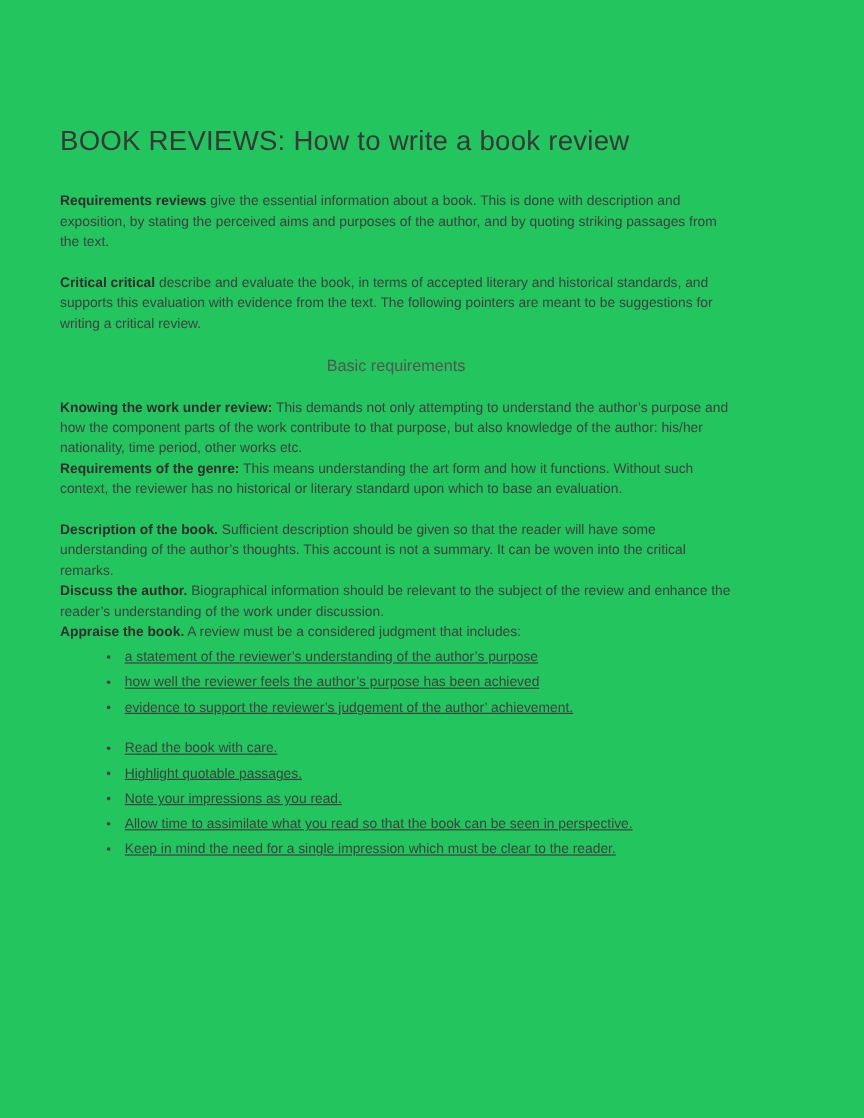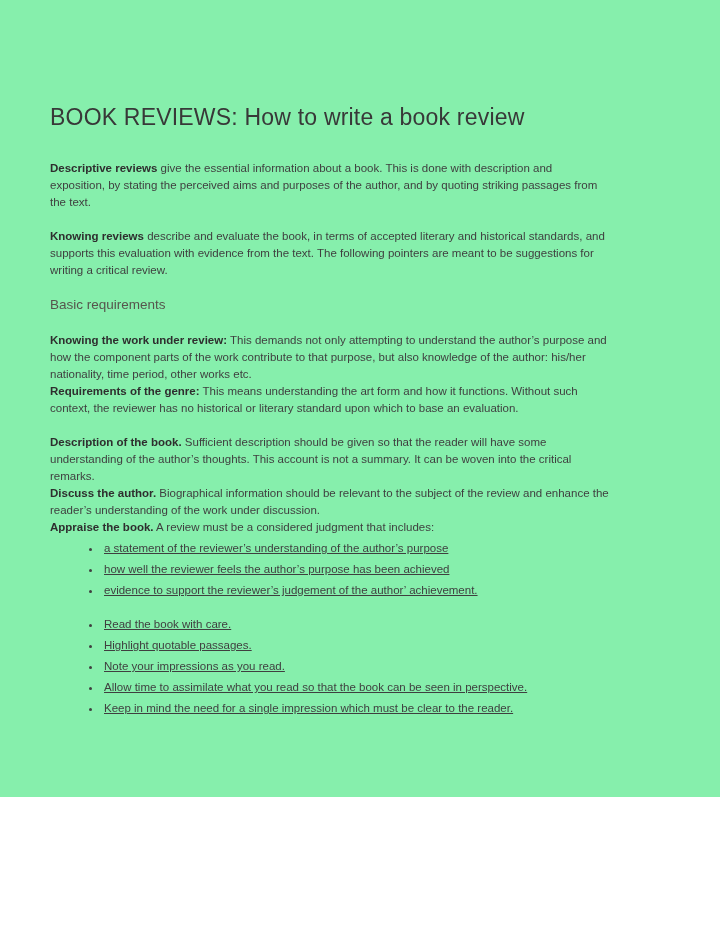--- a/index.html
+++ b/index.html
@@ -10,23 +10,23 @@
   body {
     width: 720px;
     height: 932px;
     overflow: hidden;
     font-family: "Liberation Sans", sans-serif;
     color: #3f3f3f;
   }
   .page {
     box-sizing: border-box;
     width: 720px;
-    height: 797px;
+    height: 932px;
     padding: 104px 110px 0 50px;
-    background: #86efac;
+    background: #22c55e;
   }
   .doc-title {
     font-size: 23px;
     font-weight: normal;
     color: #383838;
     letter-spacing: 0.2px;
     margin: 0 0 28px 0;
     line-height: 1.2;
   }
   p.body {
@@ -37,20 +37,21 @@
   }
   p.body strong {
     color: #2e2e2e;
   }
   h2.sub {
     font-size: 13.5px;
     font-weight: normal;
     color: #56554d;
     margin: 0 0 19px 0;
     line-height: 1.3;
+    text-align: center;
   }
   ul.bullets {
     margin: -13px 0 17px 0;
     padding: 0 0 0 52px;
     list-style-type: disc;
   }
   ul.bullets li {
     font-size: 11.5px;
     line-height: 17px;
     color: #3f3f3f;
@@ -63,23 +64,23 @@
   }
 </style>
 </head>
 <body>
 
 <div class="page">
 
   <h1 class="doc-title">BOOK REVIEWS: How to write a book review</h1>
 
 
-  <p class="body"><strong>Descriptive reviews</strong><span> give the essential information about a book. This is done with description and exposition, by stating the perceived aims and purposes of the author, and by quoting striking passages from the text.</span></p>
+  <p class="body"><strong>Requirements reviews</strong><span> give the essential information about a book. This is done with description and exposition, by stating the perceived aims and purposes of the author, and by quoting striking passages from the text.</span></p>
 
-  <p class="body"><strong>Knowing reviews</strong><span> describe and evaluate the book, in terms of accepted literary and historical standards, and supports this evaluation with evidence from the text. The following pointers are meant to be suggestions for writing a critical review.</span></p>
+  <p class="body"><strong>Critical critical</strong><span> describe and evaluate the book, in terms of accepted literary and historical standards, and supports this evaluation with evidence from the text. The following pointers are meant to be suggestions for writing a critical review.</span></p>
 
   <h2 class="sub">Basic requirements</h2>
 
 
   <p class="body"><strong>Knowing the work under review:</strong><span> This demands not only attempting to understand the author’s purpose and how the component parts of the work contribute to that purpose, but also knowledge of the author: his/her nationality, time period, other works etc.</span><br><strong>Requirements of the genre:</strong><span> This means understanding the art form and how it functions. Without such context, the reviewer has no historical or literary standard upon which to base an evaluation.</span></p>
 
 
   <p class="body"><strong>Description of the book.</strong><span> Sufficient description should be given so that the reader will have some understanding of the author’s thoughts. This account is not a summary. It can be woven into the critical remarks.</span><br><strong>Discuss the author.</strong><span> Biographical information should be relevant to the subject of the review and enhance the reader’s understanding of the work under discussion.</span><br><strong>Appraise the book.</strong><span> A review must be a considered judgment that includes:</span></p>
 
   <ul class="bullets">

